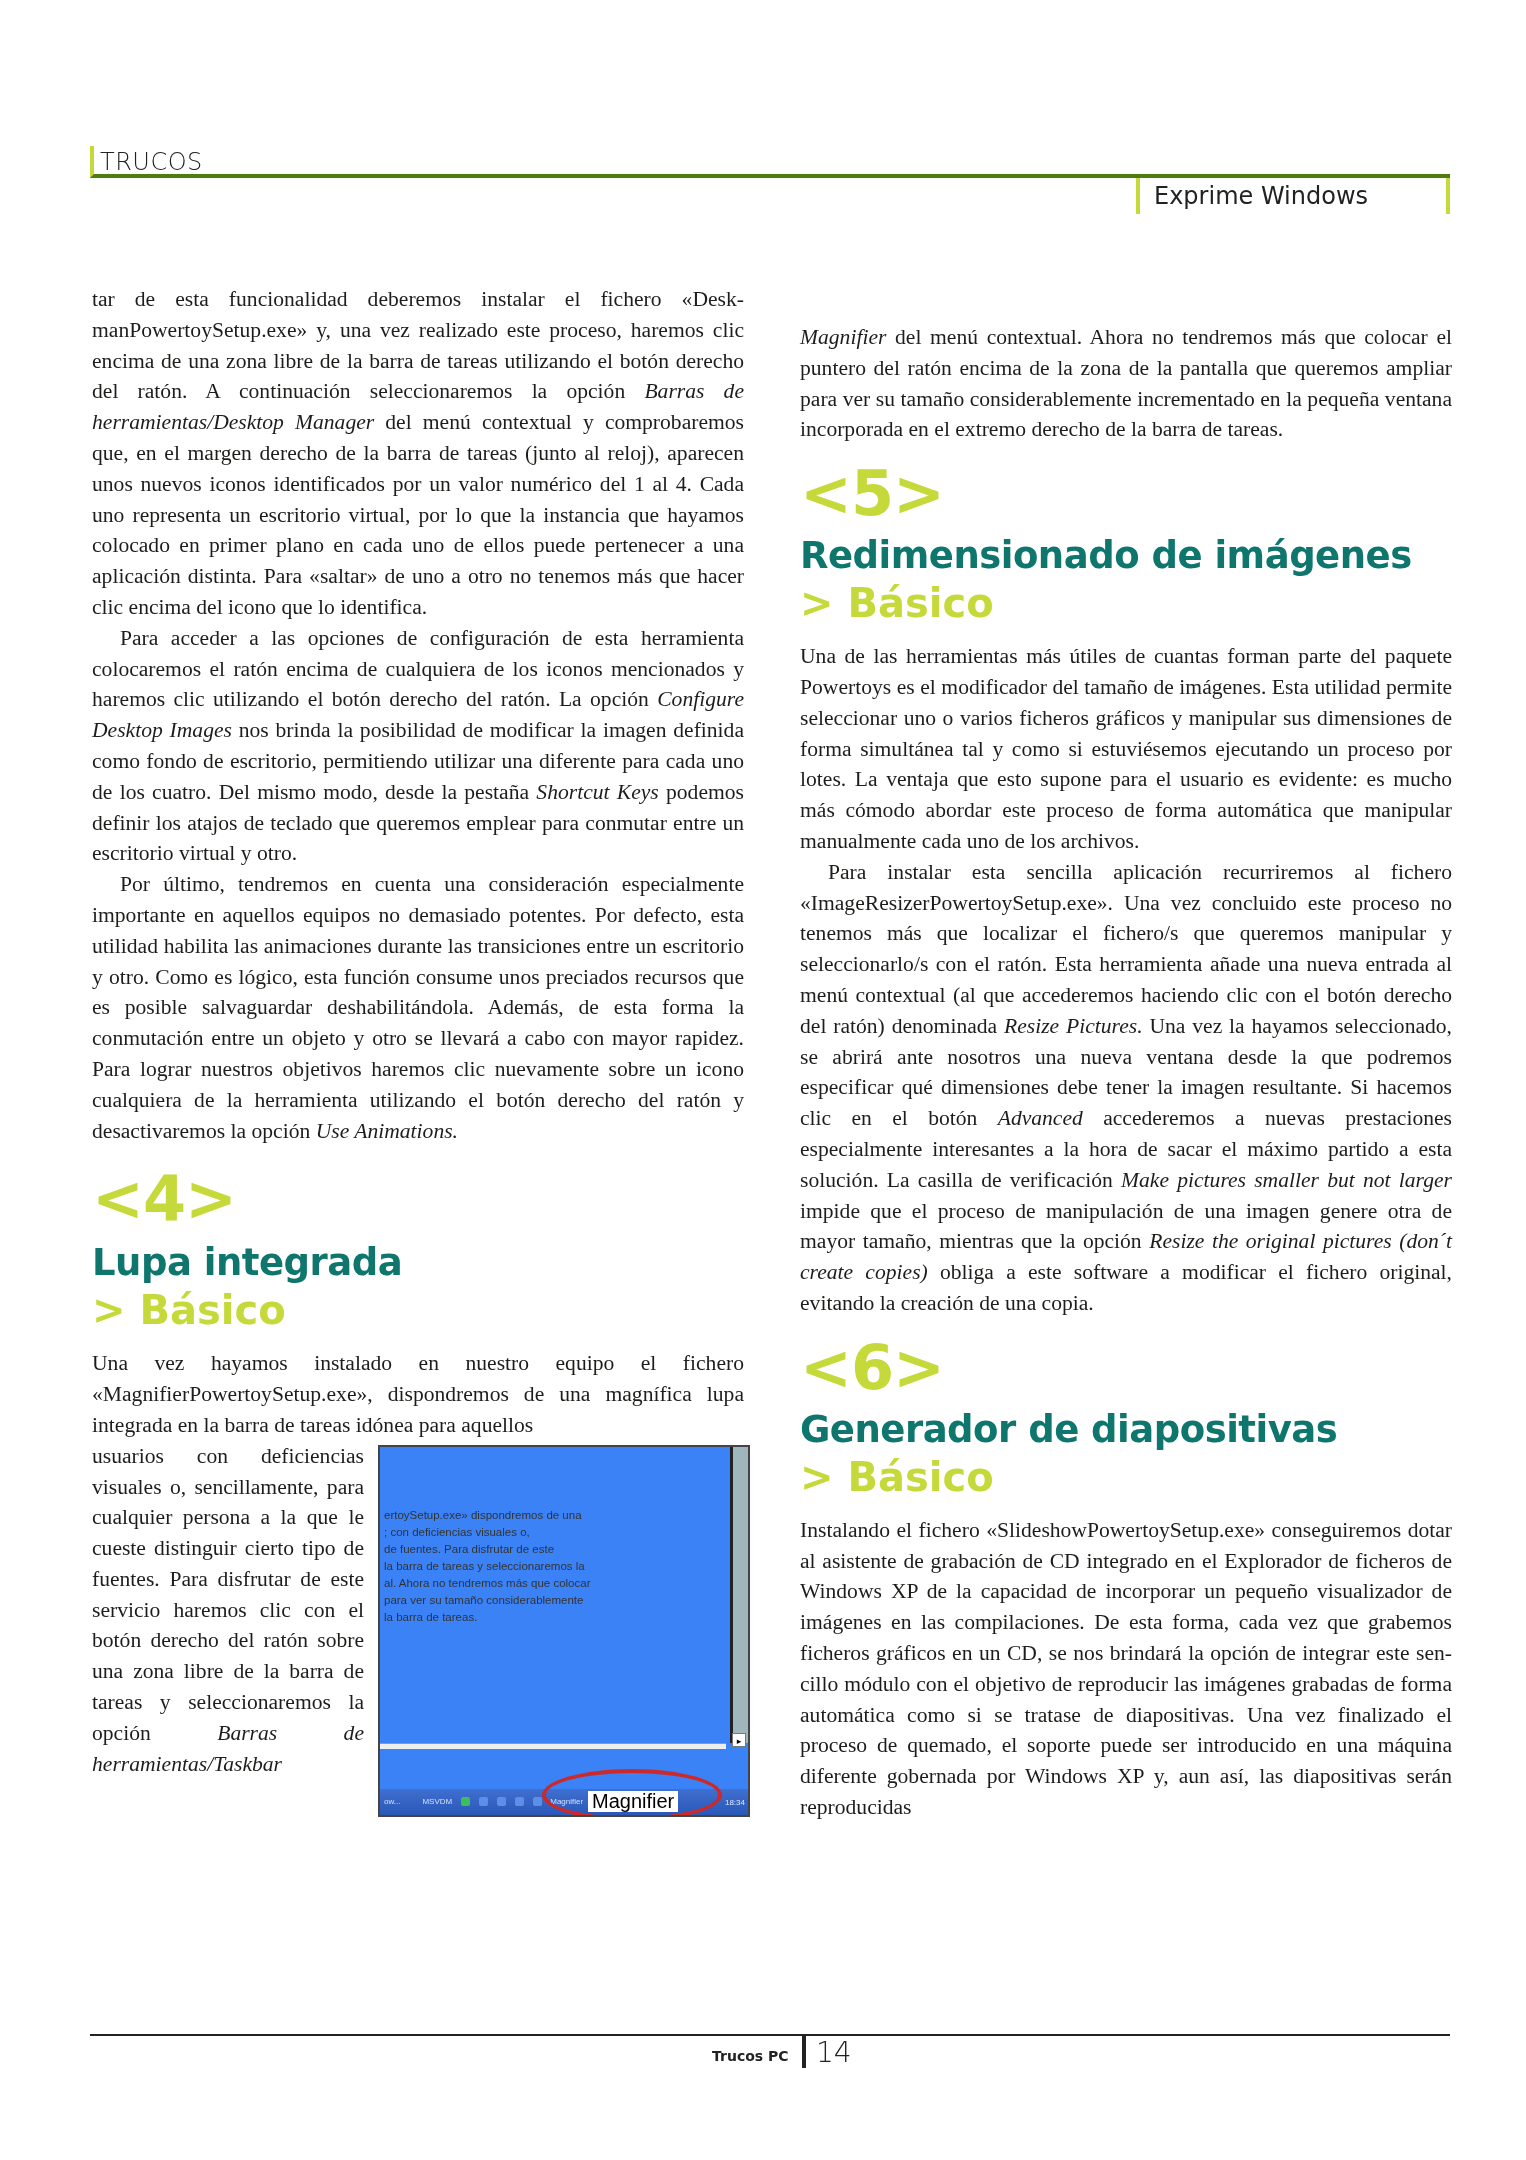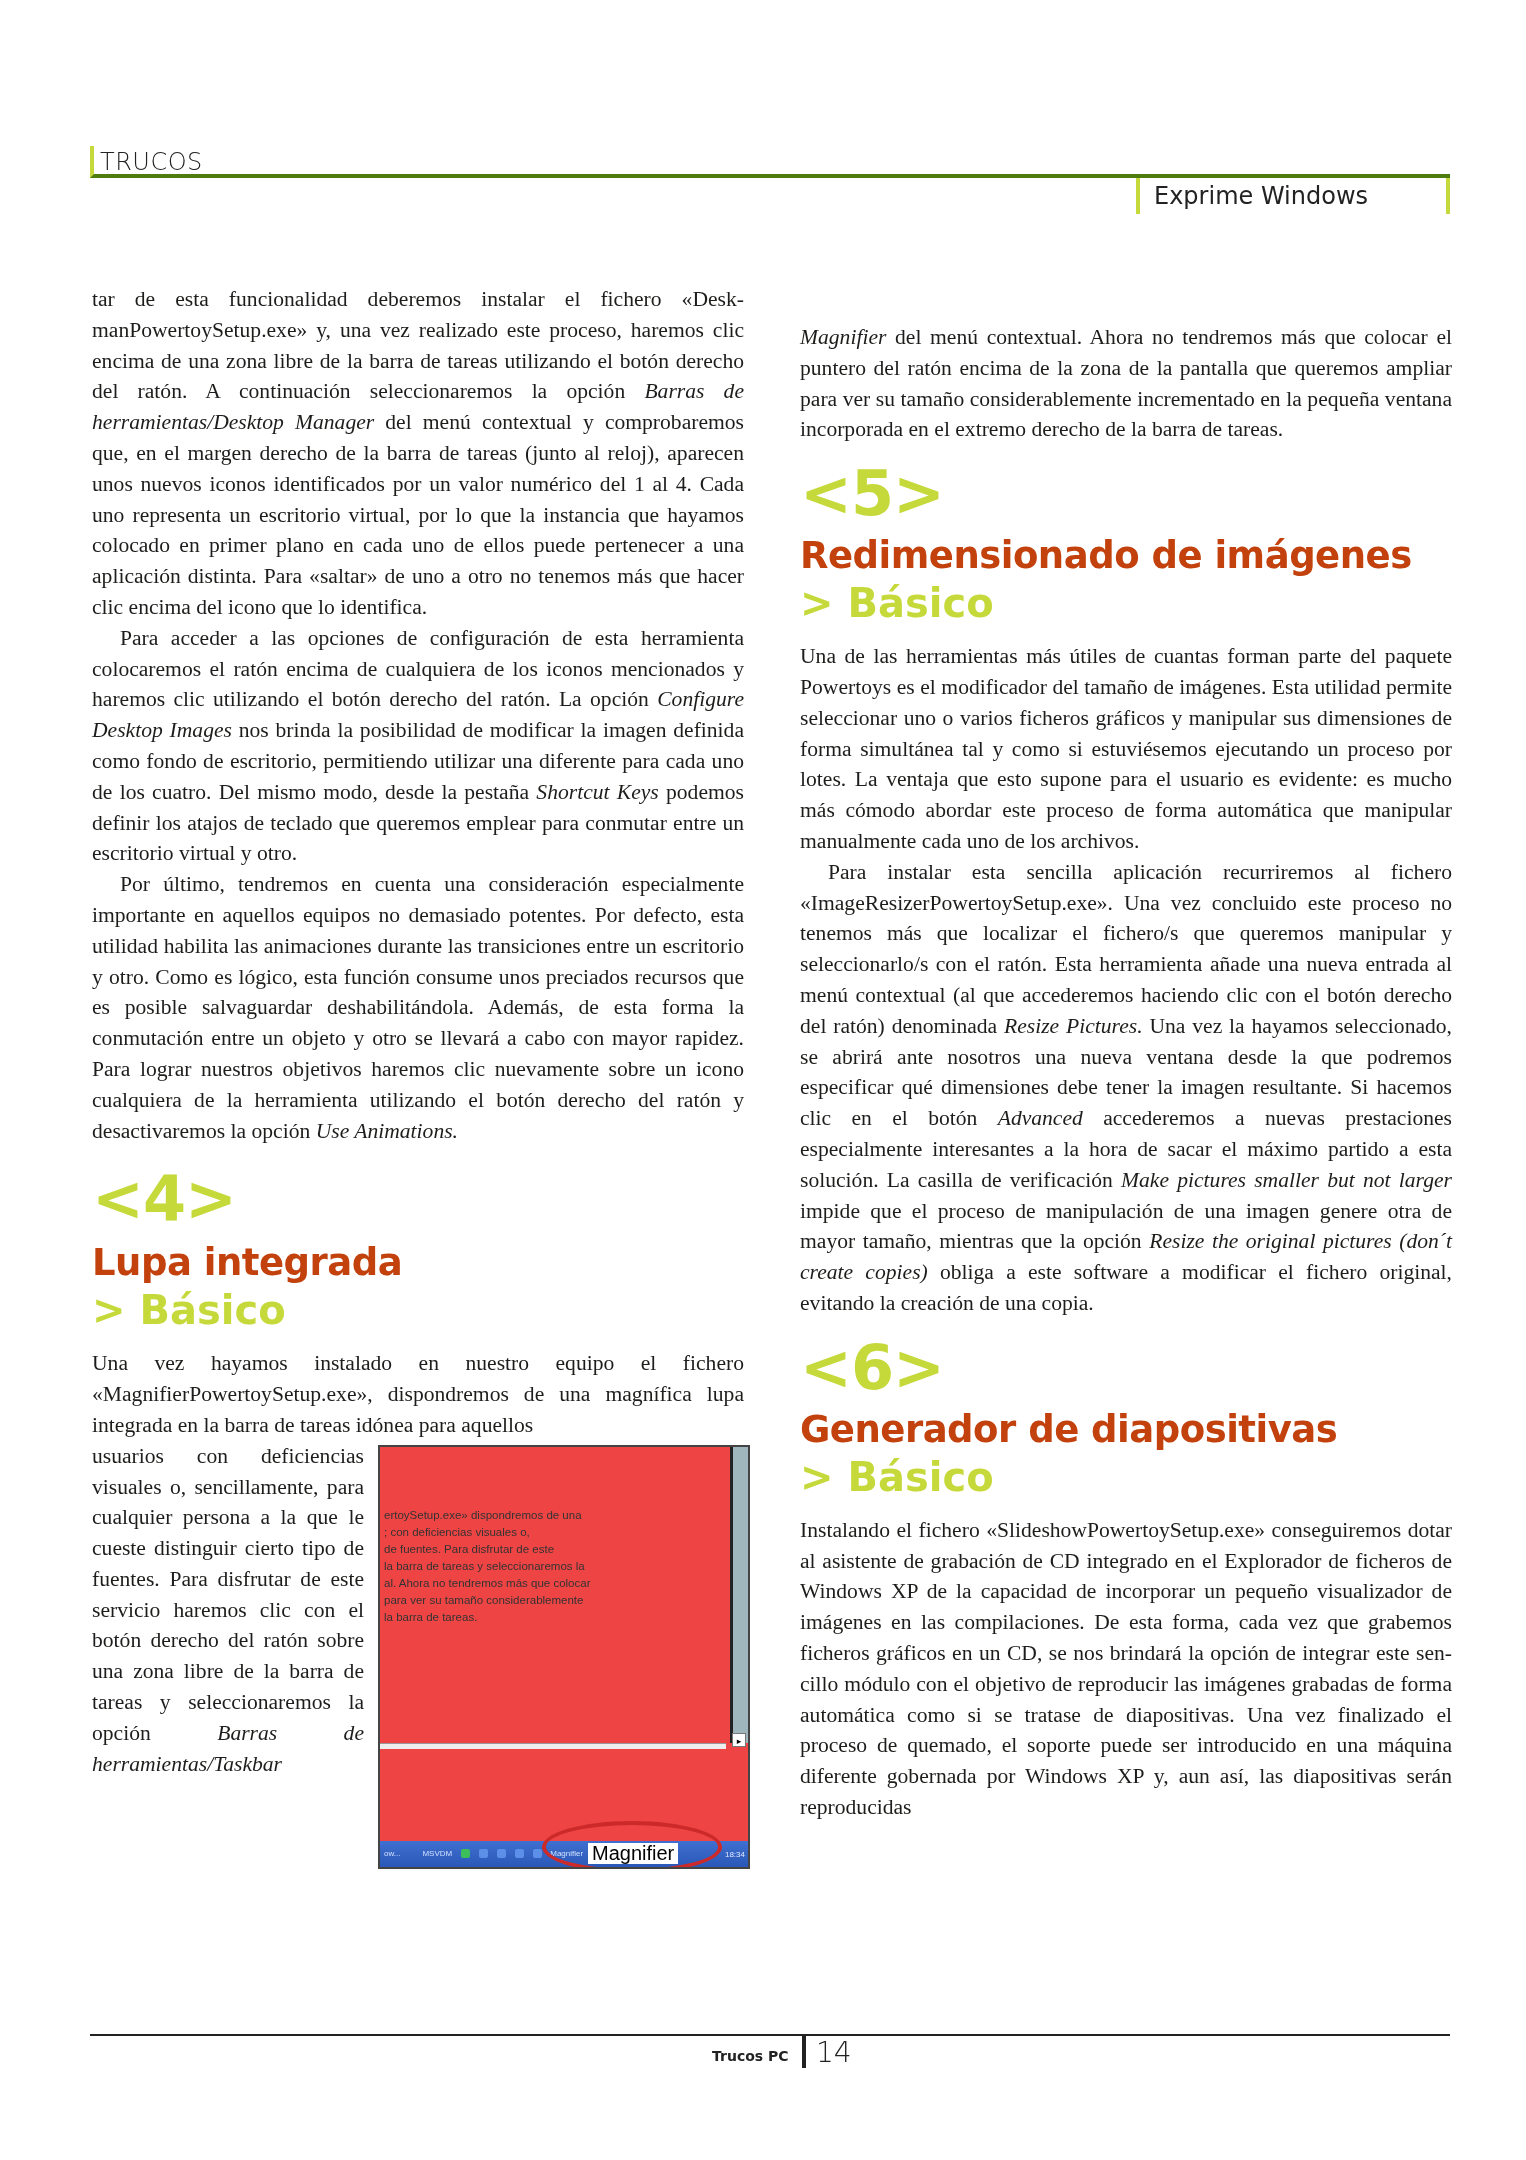--- a/index.html
+++ b/index.html
@@ -35,32 +35,32 @@
   }
   p.body.indent { text-indent: 28px; }
   p.body i { font-style: italic; }
 
   .num {
     font-family: "DejaVu Sans", sans-serif; font-size: 62px; line-height: 66px;
     color: #c6d93a; font-weight: 700; letter-spacing: -1px;
   }
   .title {
     font-family: "DejaVu Sans", sans-serif; font-size: 37px; line-height: 46px;
-    color: #c2410c; font-weight: 700; letter-spacing: -0.5px; white-space: nowrap;
+    color: #0f766e; font-weight: 700; letter-spacing: -0.5px; white-space: nowrap;
   }
   .level {
     font-family: "DejaVu Sans", sans-serif; font-size: 40px; line-height: 40px;
     color: #c6d93a; font-weight: 700;
   }
 
   
   .inset-wrap { position: relative; }
   .shot {
-    position: absolute; left: 286px; top: 4px; width: 372px; height: 424px;
-    border: 2px solid #444; background: #ef4444; overflow: hidden;
+    position: absolute; left: 286px; top: 4px; width: 372px; height: 372px;
+    border: 2px solid #444; background: #3b82f6; overflow: hidden;
   }
   .shot .vscroll { position: absolute; right: 0; top: 0; width: 18px; height: 296px; background: #9fb6bd; border-left: 3px solid #222; }
   .shot .hscroll { position: absolute; left: 0; right: 22px; top: 296px; height: 6px; border-top: 1px solid #999; background: #eee; }
   .shot .arrow { position: absolute; right: 2px; top: 286px; width: 14px; height: 14px; font-size: 9px; text-align: center; line-height: 14px; border: 1px solid #777; background: #fff; color: #000; }
   .shot .doc-text {
     position: absolute; left: 4px; top: 60px; font-family: "Liberation Sans", sans-serif;
     font-size: 11.5px; line-height: 17px; color: #333; white-space: nowrap;
   }
   .shot .taskbar {
     position: absolute; left: 0; right: 0; bottom: 0; height: 26px;

